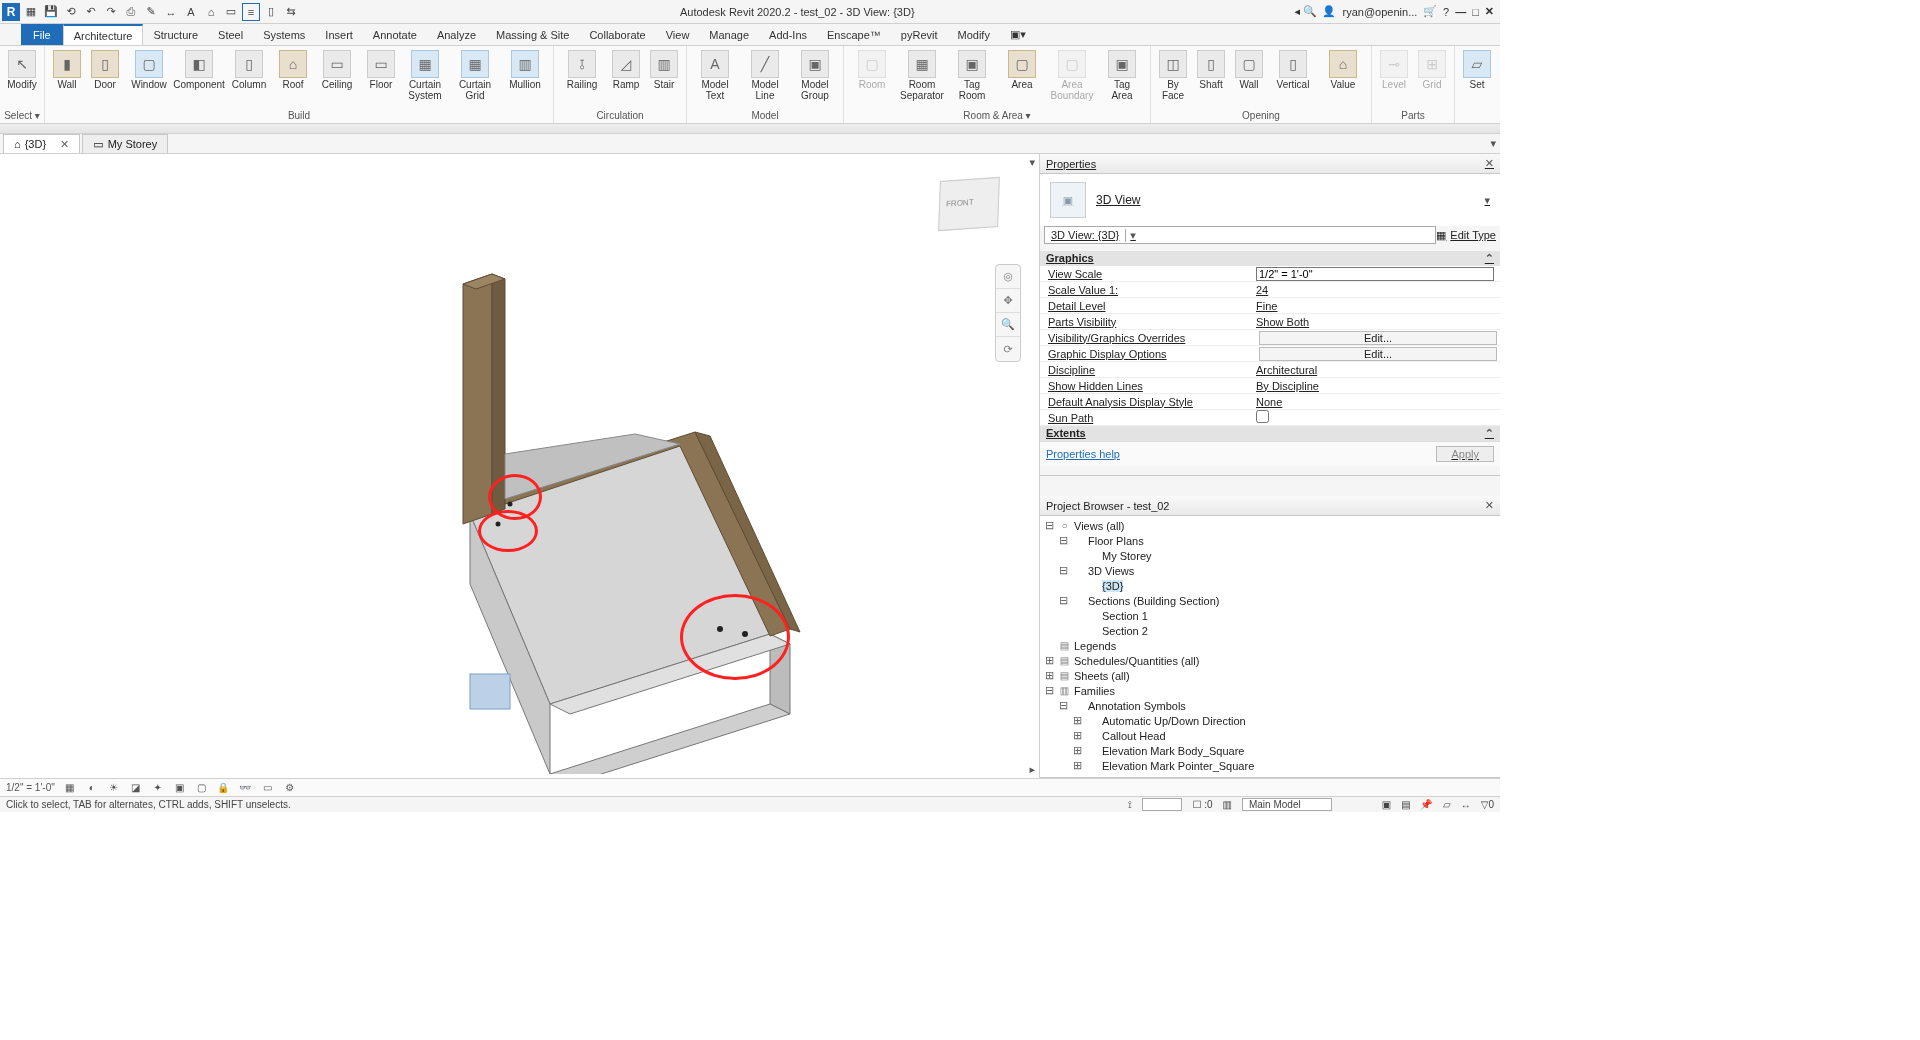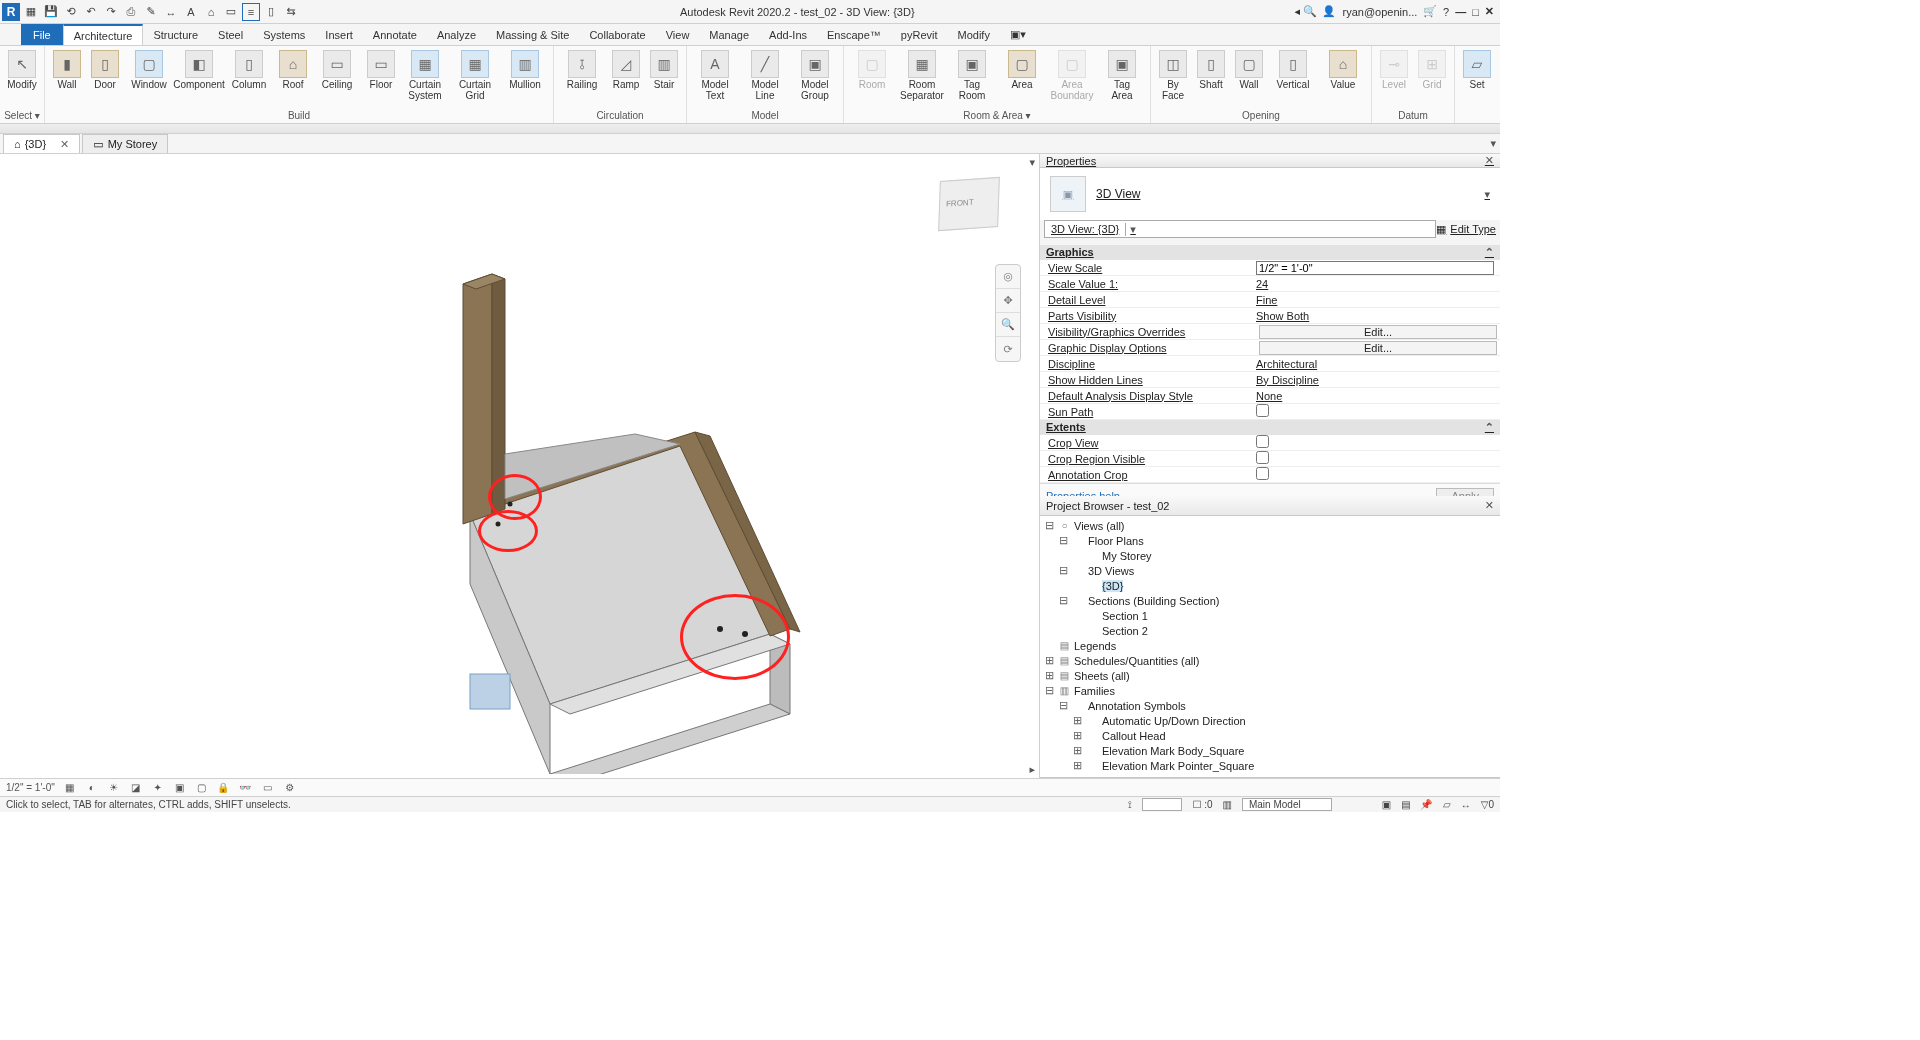--- a/index.html
+++ b/index.html
@@ -316,21 +316,21 @@
     <div class="rgroup-items">
       <div class="rbtn small disabled">
           <div class="rbtn-ico">⊸</div>
           <div class="rbtn-lbl">Level</div>
         </div>
       <div class="rbtn small disabled">
           <div class="rbtn-ico">⊞</div>
           <div class="rbtn-lbl">Grid</div>
         </div>
     </div>
-    <div class="rgroup-label">Datum</div>
+    <div class="rgroup-label">Parts</div>
   </div>
   <div class="rgroup">
     <div class="rgroup-items">
       <div class="rbtn small">
           <div class="rbtn-ico blue">▱</div>
           <div class="rbtn-lbl">Set</div>
         </div>
       <div class="rbtn small">
           <div class="rbtn-ico blue">▦</div>
           <div class="rbtn-lbl">Show</div>
@@ -463,34 +463,20 @@
           </div>
         <div class="prow">
             <div class="k">Sun Path</div>
             <div class="v"><input type="checkbox" style=""></div>
           </div>
       </div>
       <div class="prop-section">
           <span>Extents</span>
           <span class="chev">⌃</span>
         </div>
-      <div class="prop-grid">
-        <div class="prow">
-            <div class="k">Crop View</div>
-            <div class="v"><input type="checkbox" style=""></div>
-          </div>
-        <div class="prow">
-            <div class="k">Crop Region Visible</div>
-            <div class="v"><input type="checkbox" style=""></div>
-          </div>
-        <div class="prow">
-            <div class="k">Annotation Crop</div>
-            <div class="v"><input type="checkbox" style=""></div>
-          </div>
-      </div>
       <div class="prop-footer">
         <a href="#">Properties help</a>
         <div class="apply">Apply</div>
       </div>
     </div>
 
     <div class="panel" style="flex:1; min-height:0;margin-top:20px;">
       <div class="panel-title">
           <span>Project Browser - test_02</span>
           <span class="close">✕</span>

